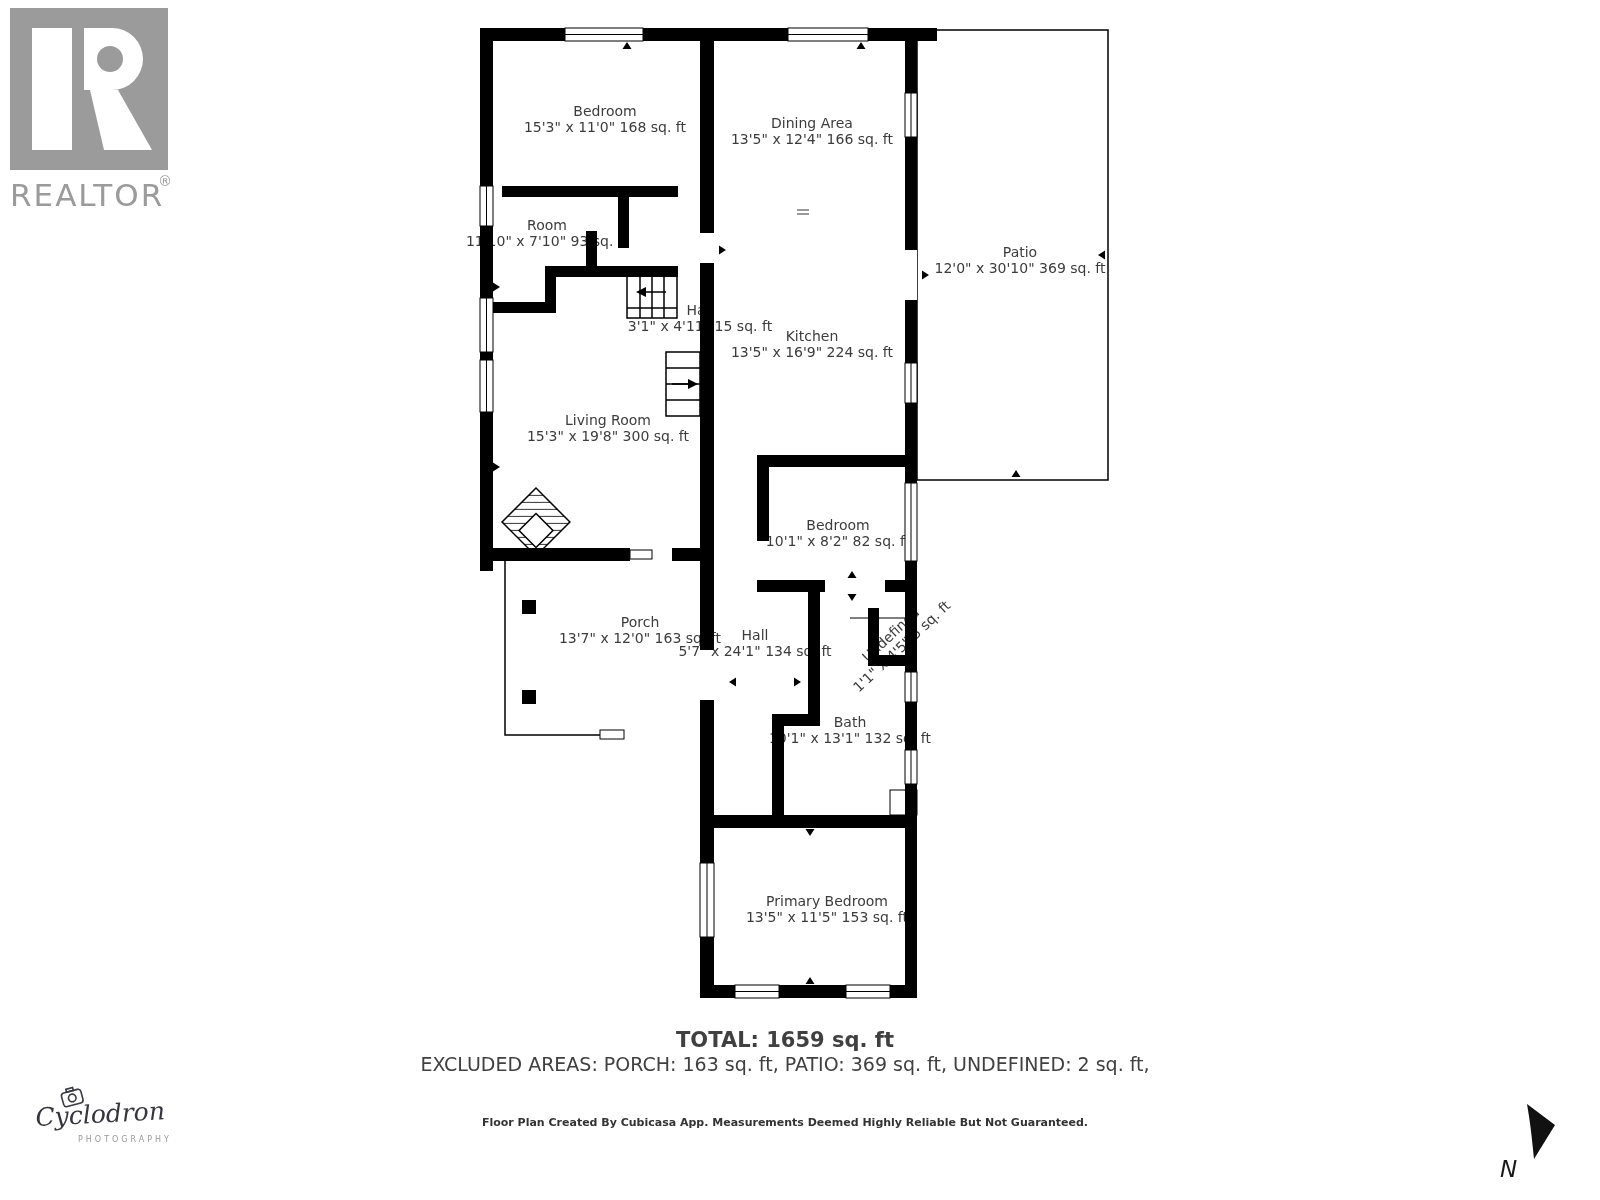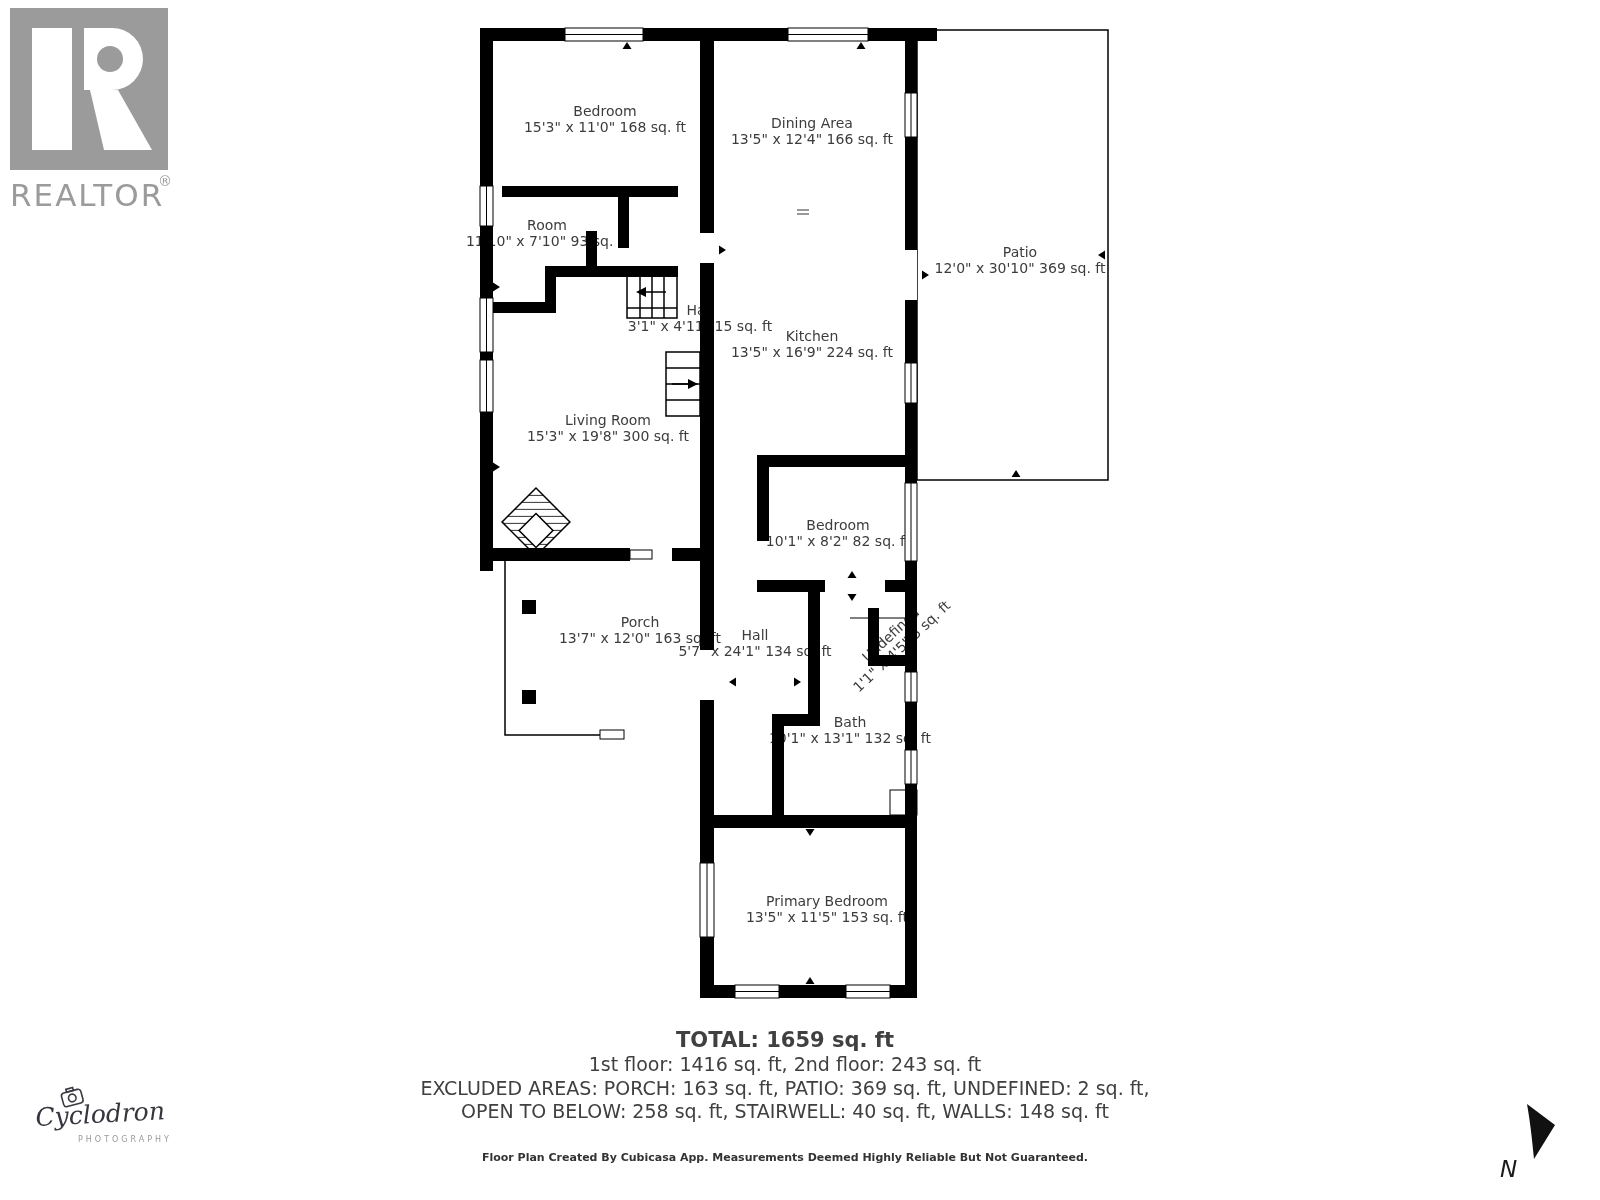--- a/index.html
+++ b/index.html
@@ -9,21 +9,21 @@
   svg text{font-family:"DejaVu Sans","Liberation Sans",sans-serif;}
   .room-name,.room-dims{font-size:14px;fill:#3c3c3c;}
   .realtor-word{font-size:31px;letter-spacing:2px;fill:#9b9b9b;}
   .realtor-reg{font-size:14px;fill:#9b9b9b;}
   .script-logo{font-size:25px;font-style:italic;font-family:"DejaVu Serif","Liberation Serif",serif;fill:#35353d;}
   .script-sub{font-size:8px;letter-spacing:3px;fill:#9a9a9a;}
   .compass-n{font-size:23px;font-style:italic;fill:#1a1a1a;}
   .summary{position:absolute;left:0;top:1028px;width:1570px;text-align:center;color:#404040;}
   .summary .total{font-size:21px;font-weight:bold;line-height:25px;}
   .summary .line{font-size:19px;line-height:23.5px;}
-  .disclaimer{position:absolute;left:0;top:1151px;width:1570px;text-align:center;
+  .disclaimer{position:absolute;left:0;top:1116px;width:1570px;text-align:center;
               font-size:11px;font-weight:bold;color:#333;}
 </style>
 </head>
 <body>
 
 <div class="canvas">
 
   <svg class="plan-svg" width="1600" height="1200" viewBox="0 0 1600 1200">
     <defs>
       <pattern id="hatch" width="7" height="7" patternUnits="userSpaceOnUse" patternTransform="rotate(45)">
@@ -206,19 +206,17 @@
         <circle cx="0" cy="1" r="3.8"></circle>
         <rect x="-4" y="-9" width="7" height="3"></rect>
       </g>
       <text class="script-logo" x="36" y="1126" transform="rotate(-3 36 1126)">Cyclodron</text>
       <text class="script-sub" x="78" y="1142">PHOTOGRAPHY</text>
     </g>
   </svg>
 
   <div class="summary">
     <div class="total">TOTAL: 1659 sq. ft</div>
-    <div class="line">1st floor: 1416 sq. ft, 2nd floor: 243 sq. ft</div>
     <div class="line">EXCLUDED AREAS: PORCH: 163 sq. ft, PATIO: 369 sq. ft, UNDEFINED: 2 sq. ft,</div>
-    <div class="line">OPEN TO BELOW: 258 sq. ft, STAIRWELL: 40 sq. ft, WALLS: 148 sq. ft</div>
   </div>
   <div class="disclaimer">Floor Plan Created By Cubicasa App. Measurements Deemed Highly Reliable But Not Guaranteed.</div>
 
 </div>
 
 </body></html>

